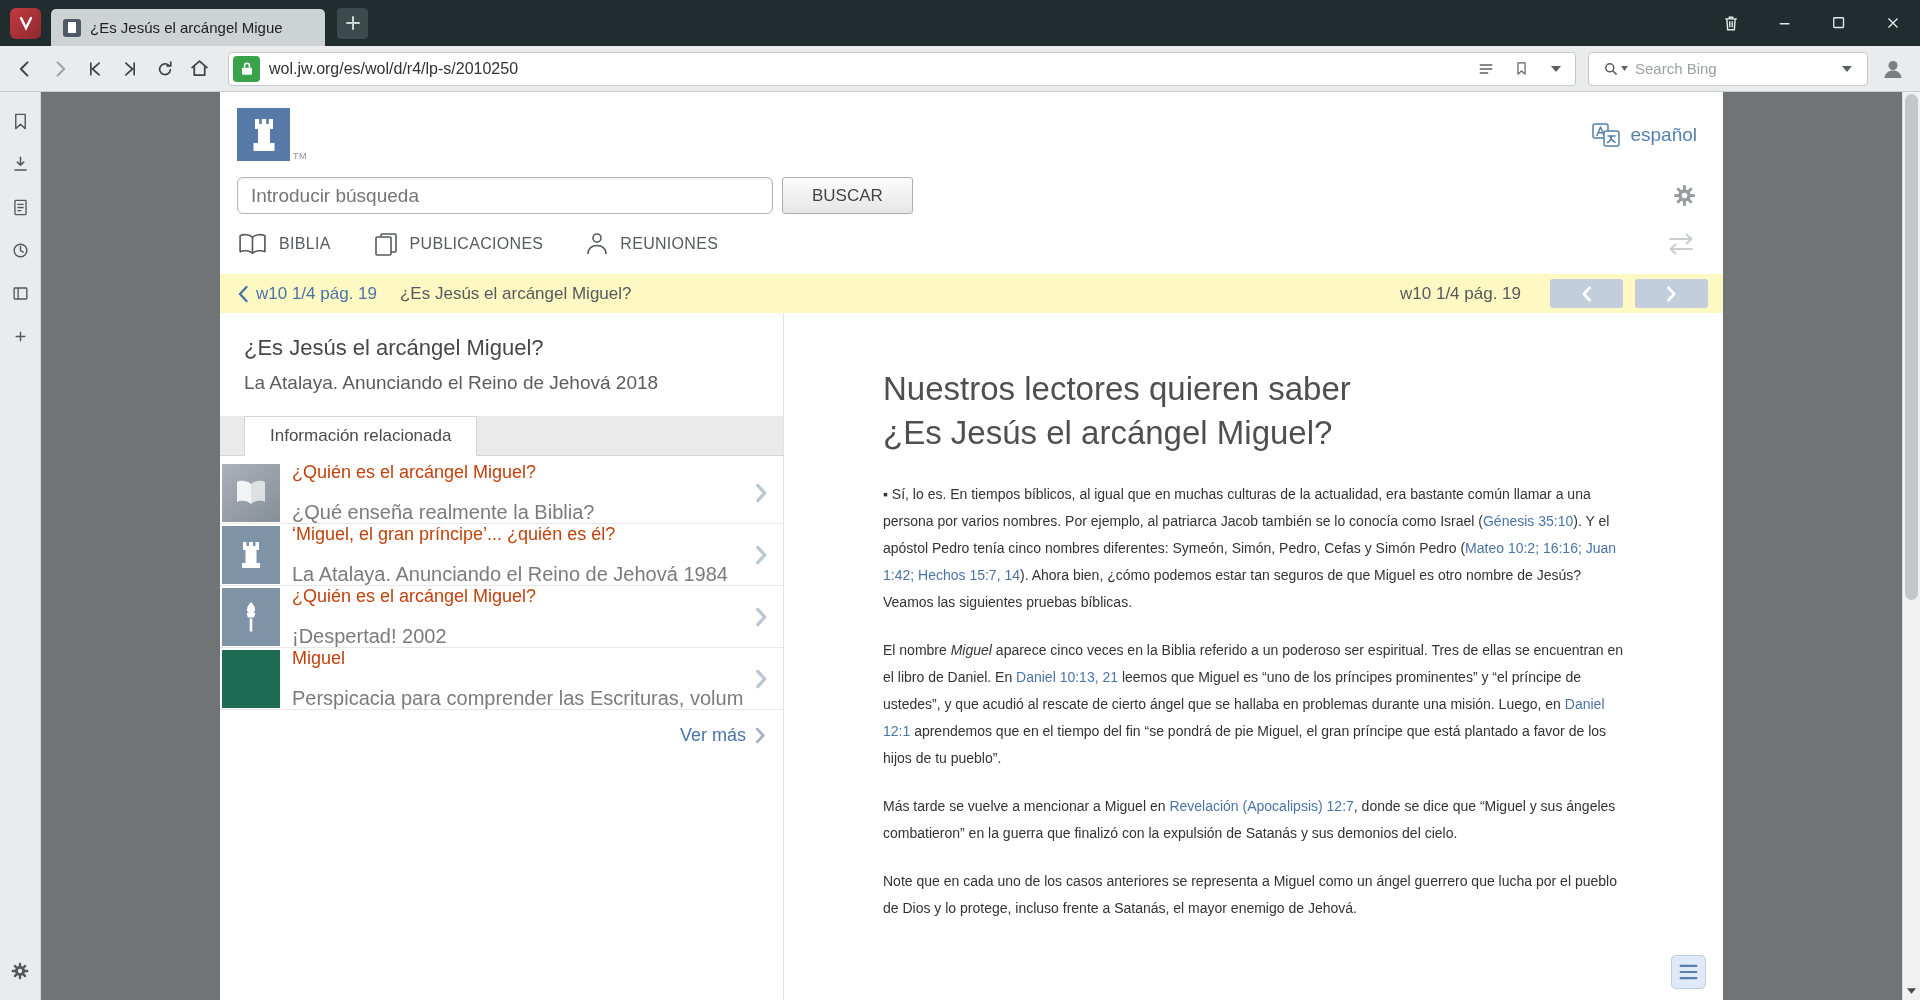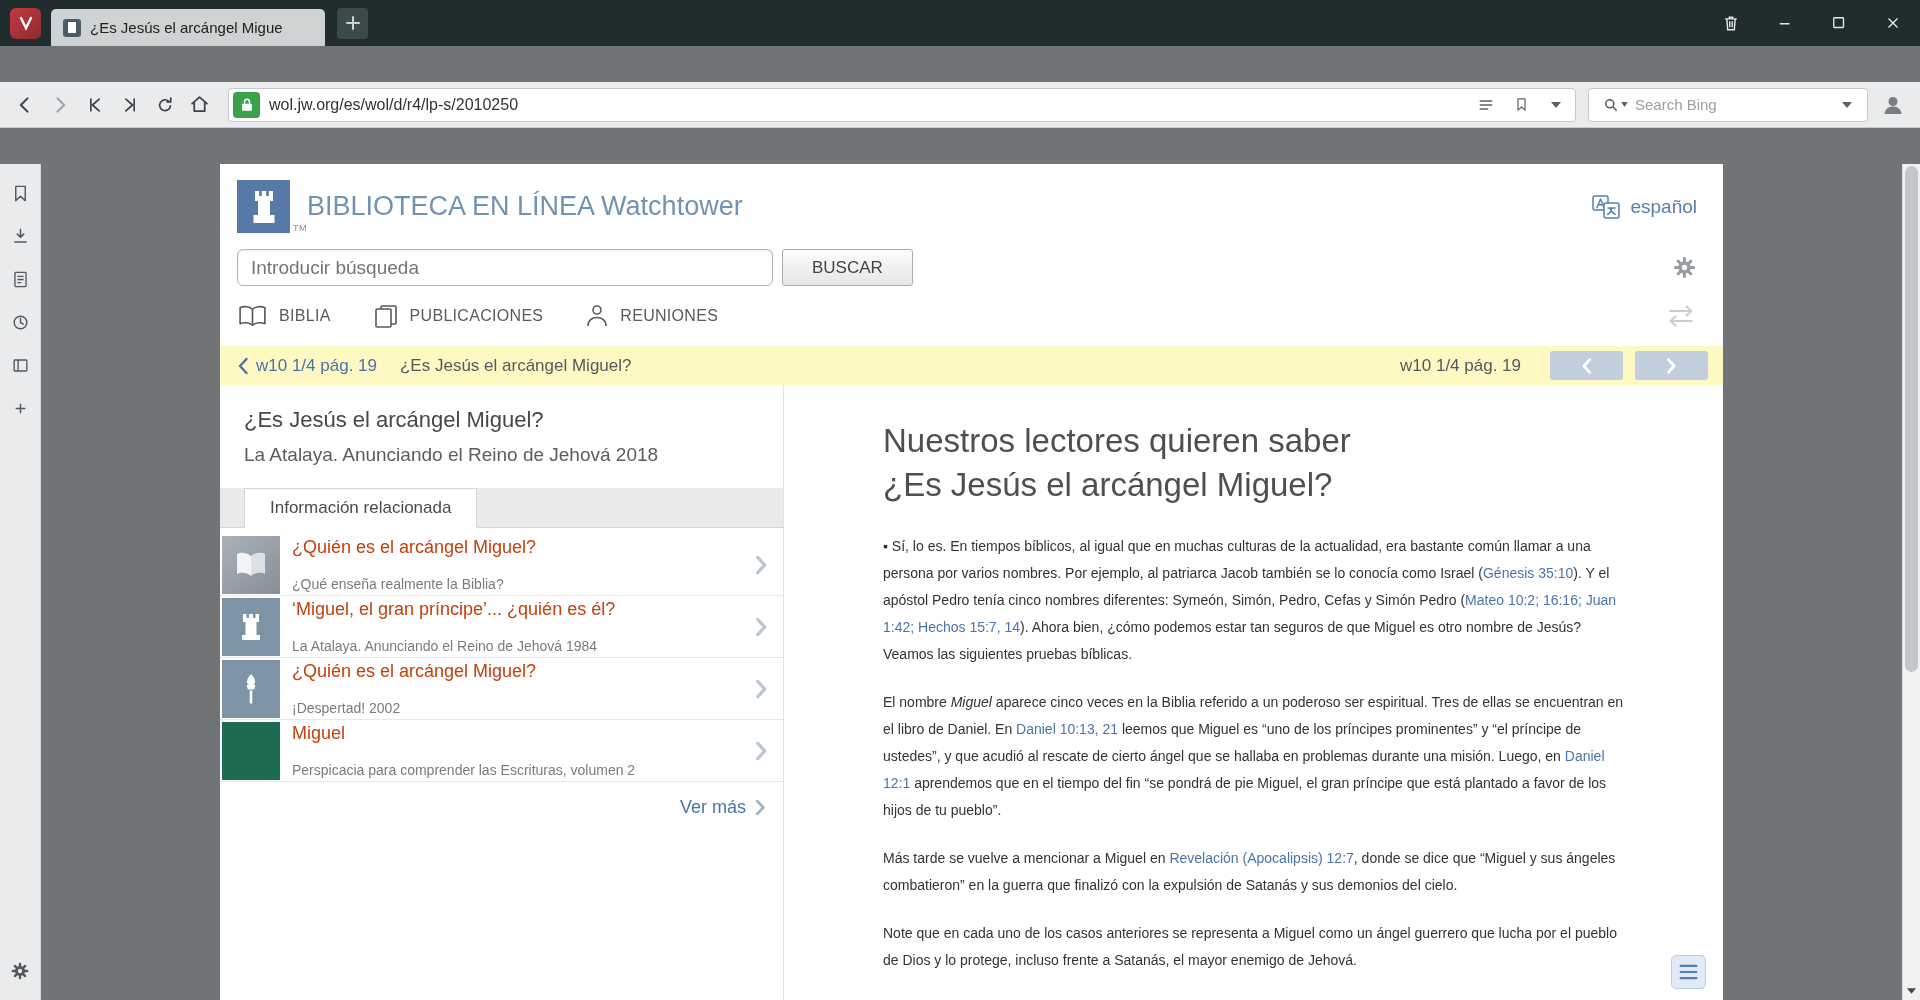--- a/index.html
+++ b/index.html
@@ -1,21 +1,21 @@
 <!DOCTYPE html>
 <html><head>
 <meta charset="utf-8">
 <style>
   *{box-sizing:border-box;margin:0;padding:0;}
   html,body{width:1920px;height:1000px;overflow:hidden;}
   body{font-family:"Liberation Sans",sans-serif;background:#707477;}
   svg{display:block;}
   a{text-decoration:none;}
 
-  .window{position:relative;width:1920px;height:1000px;display:flex;flex-direction:column;gap:36px;}
+  .window{position:relative;width:1920px;height:1000px;display:flex;flex-direction:column;}
 
   
   .titlebar{flex:0 0 46px;background:#212c2e;display:flex;align-items:center;}
   .viv-logo{width:31px;height:31px;margin:0 10px;border-radius:6px;background:linear-gradient(135deg,#c23a40,#8e2a30);display:flex;align-items:center;justify-content:center;}
   .tab{align-self:flex-end;height:37px;width:274px;background:#cdd2d2;border-radius:5px 5px 0 0;display:flex;align-items:center;gap:9px;padding:0 12px;overflow:hidden;}
   .tab-fav{flex:0 0 18px;height:18px;background:#4e5a66;border-radius:3px;display:flex;align-items:center;justify-content:center;}
   .tab-fav i{display:block;width:8px;height:11px;background:#fff;}
   .tab-title{font-size:15px;color:#202020;white-space:nowrap;overflow:hidden;}
   .newtab-btn{width:31px;height:31px;margin-left:12px;border-radius:4px;background:#3b4a4a;display:flex;align-items:center;justify-content:center;color:#cdd4d4;}
   .tb-right{margin-left:auto;display:flex;height:100%;align-items:stretch;}
@@ -76,26 +76,26 @@
   .tabstrip{margin-top:22px;padding-left:24px;background:#eaeaea;border-bottom:1px solid #d5d5d5;display:flex;}
   .tab-active{background:#fff;border:1px solid #d5d5d5;border-bottom:1px solid #fff;margin-bottom:-1px;height:40px;display:flex;align-items:center;padding:0 25px;font-size:17px;color:#4a4a4a;}
   .rel-list{padding-top:6px;}
   .rel-item{display:flex;align-items:center;height:62px;border-bottom:1px solid #e8e8e8;padding:0 15px 0 2px;gap:12px;}
   .thumb{flex:0 0 58px;height:58px;display:flex;align-items:center;justify-content:center;}
   .th-book{background:linear-gradient(140deg,#aab1b9 0%,#868e98 100%);}
   .th-slate{background:#7e93a6;}
   .th-green{background:#1d6b52;}
   .rel-tx{flex:1;min-width:0;}
   .rel-t{font-size:18px;color:#c2410c;white-space:nowrap;overflow:hidden;}
-  .rel-s{font-size:14px;color:#7b7b7b;margin-top:18px;white-space:nowrap;overflow:hidden;}
+  .rel-s{font-size:20px;color:#7b7b7b;margin-top:18px;white-space:nowrap;overflow:hidden;}
   .rel-ar{color:#b9c6d3;flex:0 0 auto;}
   .vermas{display:flex;justify-content:flex-end;align-items:center;gap:9px;padding:15px 17px 0 0;color:#4a74a8;font-size:18px;}
 
   
-  .article{flex:1;padding:34px 94px 0 99px;overflow:hidden;}
+  .article{flex:1;padding:34px 94px 0 99px;overflow:hidden;margin-top:20px;}
   .a-h{font-size:33px;line-height:44px;color:#4f4f4f;font-weight:400;}
   .a-paras{margin-top:26px;}
   .a-paras p{font-size:14px;line-height:27px;color:#333;margin-bottom:21px;}
   .a-paras a{color:#4a74a8;}
   .a-paras .it{font-style:italic;}
 
   .float-menu{position:absolute;left:1671px;top:955px;width:35px;height:34px;background:#dfeaf6;border:1px solid #b9cfe4;border-radius:5px;display:flex;align-items:center;justify-content:center;color:#5580ad;z-index:5;}
 
   
   .winscroll{flex:0 0 18px;background:#f1f1f1;border-left:1px solid #dedede;position:relative;}
@@ -286,21 +286,20 @@
     <div class="page">
       <div class="content">
 
         <div class="site-header">
           <div class="logo">
             <svg width="30" height="36" viewBox="0 0 30 36">
                 <path d="M6 2h4.2v5h2.6V2h4.4v5h2.6V2H24v10h-3v14h4.5v8H4.5v-8H9V12H6z" fill="#fff"></path>
               </svg>
             <span class="tm">TM</span>
           </div>
-          <div class="brand">BIBLIOTECA EN LÍNEA Watchtower</div>
           <div class="lang-btn">
             <span>
               <svg width="30" height="26" viewBox="0 0 30 26" fill="none" stroke="currentColor" stroke-width="1.5">
                   <rect x="2" y="2" width="15" height="14" rx="2"></rect>
                   <path d="M6 13.5L9.5 5l3.5 8.5M7.3 10.8h4.4" stroke-linecap="round" stroke-linejoin="round"></path>
                   <rect x="13" y="9" width="15" height="15" rx="2" fill="#fff"></rect>
                   <path d="M17 14h7M20.5 14c0 3-2 5.5-4 6.5M19 14c.8 2.8 2.8 5 5.2 6.3" stroke-linecap="round"></path>
                 </svg>
             </span>
             <span>español</span>

